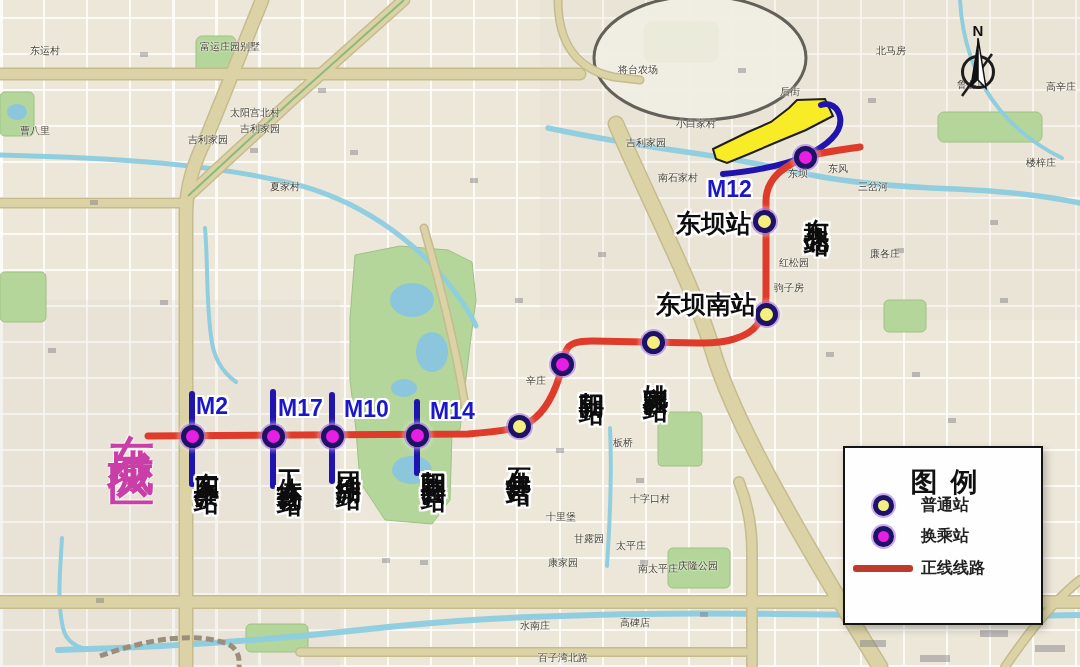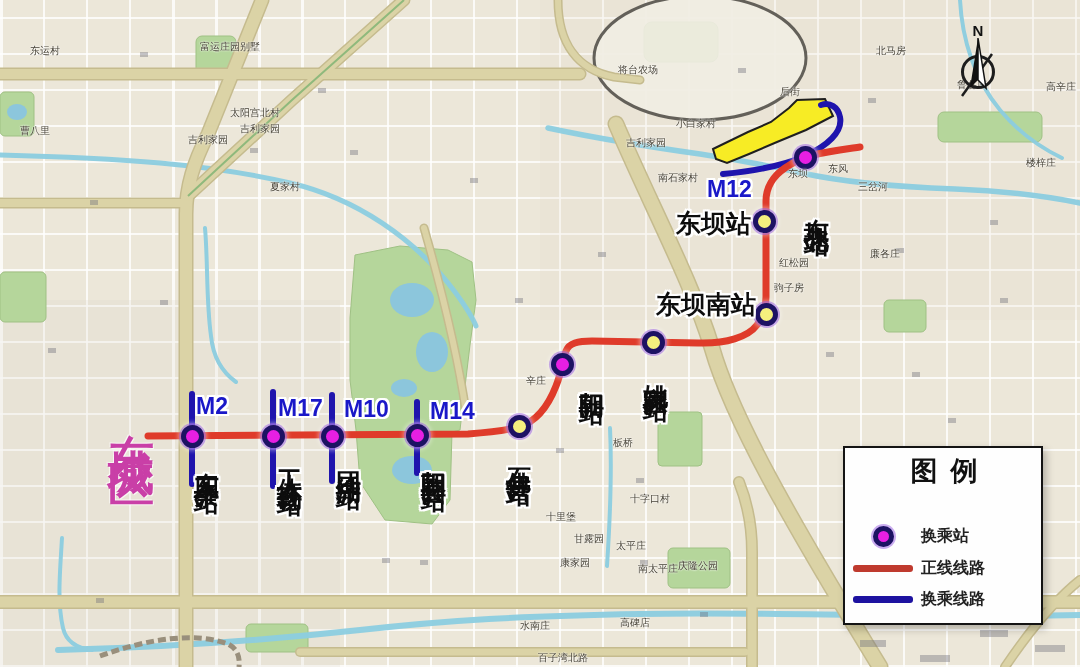--- a/index.html
+++ b/index.html
@@ -35,21 +35,21 @@
     position:absolute;left:100px;top:396px;writing-mode:vertical-rl;text-orientation:upright;
     font-family:"Liberation Serif",serif;font-weight:700;font-size:46px;letter-spacing:16px;color:#c93fa7;
     text-shadow:-1px -1px 0 rgba(255,255,255,.7),1px 1px 0 rgba(255,255,255,.7);
   }
   .legend{
     position:absolute;left:843px;top:446px;width:200px;height:179px;background:#fefefe;
     border:2px solid #141414;box-shadow:3px 4px 8px rgba(0,0,0,.25);box-sizing:border-box;
   }
   .legend-title{
     text-align:center;font-size:27px;font-weight:700;letter-spacing:13px;color:#111;
-    margin-top:5px;padding-left:15px;
+    margin-top:16px;padding-left:15px;
   }
   .legend-row{position:absolute;left:0;width:100%;height:26px;display:flex;align-items:center;}
   .legend-icon-cell{width:76px;display:flex;justify-content:center;align-items:center;flex:none;}
   .legend-station{width:11px;height:11px;border:5px solid #1d1263;border-radius:50%;box-shadow:0 0 0 2px rgba(150,90,225,.5);}
   .legend-station.regular{background:#f5f07e;}
   .legend-station.transfer{background:#e71fe3;}
   .legend-line{width:60px;height:7px;border-radius:3px;}
   .legend-line.main{background:#bf3a2e;}
   .legend-line.transfer{background:#1d12a0;}
   .legend-label{font-size:16px;font-weight:600;color:#222;}
@@ -227,51 +227,51 @@
   <span class="map-label" style="left:788px;top:167px">东坝</span>
   <span class="map-label" style="left:774px;top:281px">驹子房</span>
   <span class="map-label" style="left:779px;top:256px">红松园</span>
   <span class="map-label" style="left:870px;top:247px">廉各庄</span>
   <span class="map-label" style="left:526px;top:374px">辛庄</span>
   <span class="map-label" style="left:613px;top:436px">板桥</span>
   <span class="map-label" style="left:630px;top:492px">十字口村</span>
   <span class="map-label" style="left:616px;top:539px">太平庄</span>
   <span class="map-label" style="left:546px;top:510px">十里堡</span>
   <span class="map-label" style="left:574px;top:532px">甘露园</span>
-  <span class="map-label" style="left:560px;top:556px">康家园</span>
+  <span class="map-label" style="left:548px;top:556px">康家园</span>
   <span class="map-label" style="left:520px;top:619px">水南庄</span>
   <span class="map-label" style="left:638px;top:562px">南太平庄</span>
   <span class="map-label" style="left:620px;top:616px">高碑店</span>
   <span class="map-label" style="left:678px;top:559px">庆隆公园</span>
   <span class="map-label" style="left:538px;top:651px">百子湾北路</span>
   <span class="map-label" style="left:876px;top:574px">西柳巷</span>
 
   <svg width="60" height="90" viewBox="0 0 60 90" style="left:950px;top:22px">
     <text x="28" y="14" text-anchor="middle" font-size="15" font-weight="bold" fill="#111">N</text>
     <circle cx="28" cy="50" r="15.5" fill="none" stroke="#1d1d1d" stroke-width="3"></circle>
     <line x1="42" y1="32" x2="12" y2="74" stroke="#1d1d1d" stroke-width="2.5"></line>
     <path d="M28,16 L20,66 L28,58 Z" fill="#111"></path>
     <path d="M28,16 L36,66 L28,58 Z" fill="#fff" stroke="#111" stroke-width="1.5"></path>
   </svg>
 
   <div class="legend">
     <div class="legend-title">图例</div>
+    <div class="legend-row" style="top:44px">
+      <span class="legend-icon-cell">
+          <span class="legend-station regular"></span>
+        </span>
+      <span class="legend-label">普通站</span>
+    </div>
     <div class="legend-row" style="top:75px">
       <span class="legend-icon-cell">
           <span class="legend-station transfer"></span>
         </span>
       <span class="legend-label">换乘站</span>
     </div>
     <div class="legend-row" style="top:107px">
       <span class="legend-icon-cell">
           <span class="legend-line main"></span>
         </span>
       <span class="legend-label">正线线路</span>
     </div>
-    <div class="legend-row" style="top:138px">
-      <span class="legend-icon-cell">
-          <span class="legend-line transfer"></span>
-        </span>
-      <span class="legend-label">换乘线路</span>
-    </div>
   </div>
 
 </div>
 
 </body></html>

